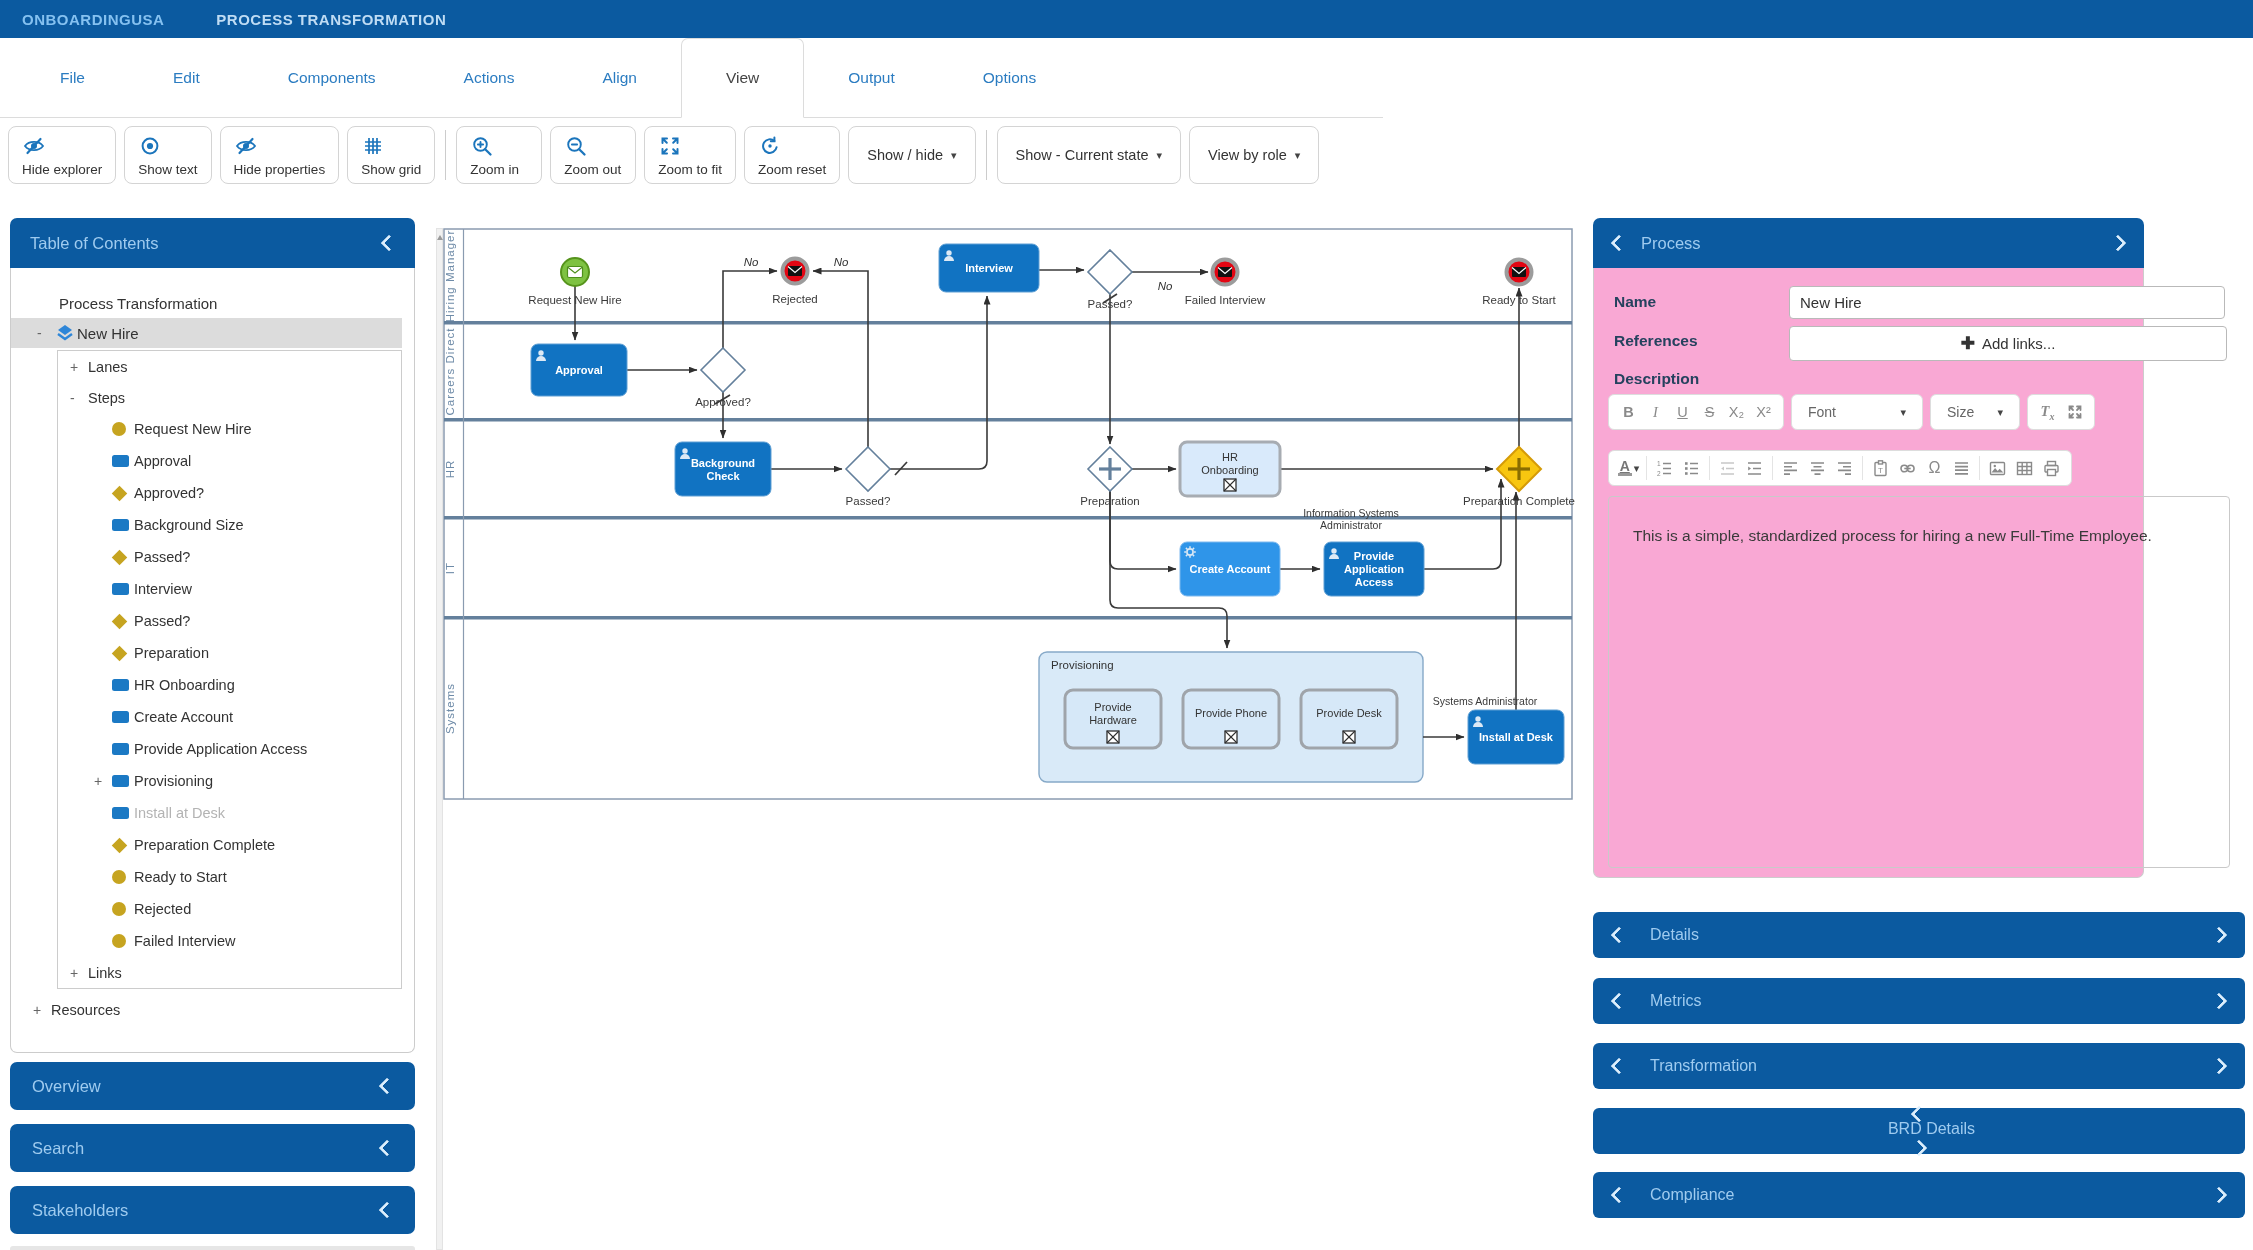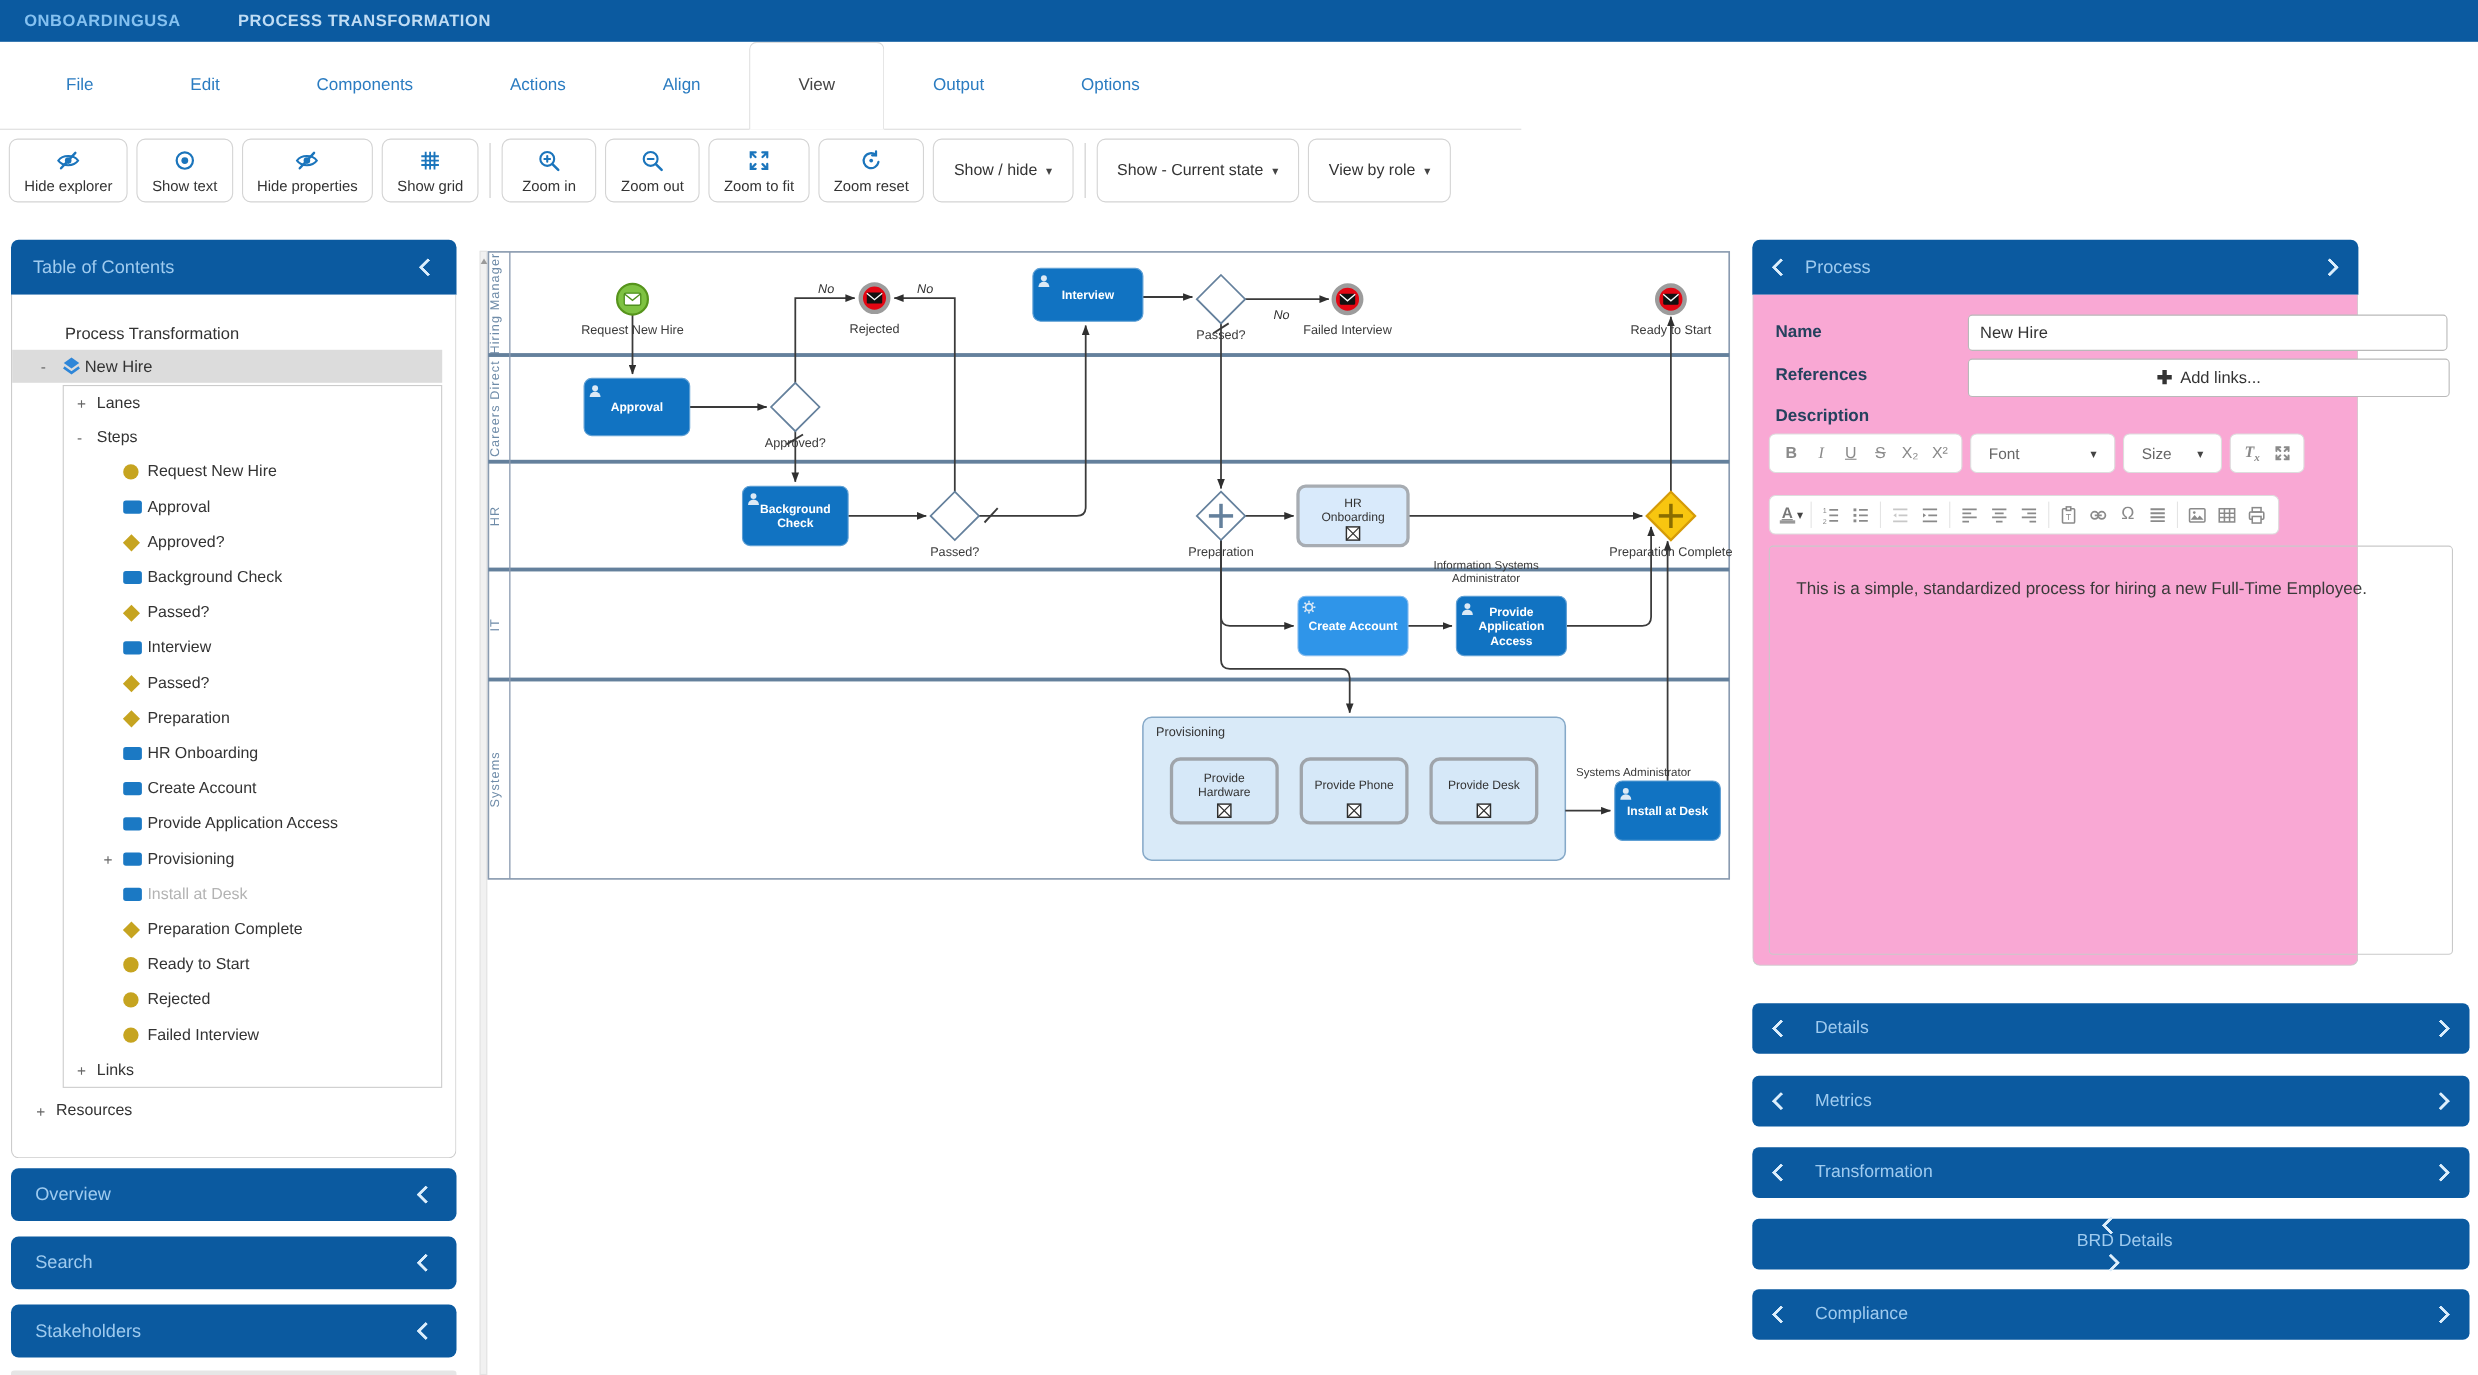--- a/index.html
+++ b/index.html
@@ -20,21 +20,21 @@
   
   .menubar{position:absolute;left:0;top:38px;width:1383px;height:80px;border-bottom:1px solid #dcdcdc;
            display:flex;align-items:stretch;padding-left:16px;box-sizing:border-box;}
   .menu-tab{display:flex;align-items:center;padding:0 44px;color:#2B7CC1;font-size:15.5px;cursor:pointer;}
   .menu-tab.active{background:#fff;border:1px solid #dcdcdc;border-bottom:1px solid #fff;
                    border-radius:7px 7px 0 0;color:#444;margin-bottom:-1px;}
 
   
   .toolbar{position:absolute;left:8px;top:126px;height:58px;display:flex;align-items:stretch;}
   .tbtn{border:1px solid #d4d4d4;border-radius:8px;background:#fff;margin-right:8px;
-        display:flex;flex-direction:column;align-items:center;justify-content:center;
+        display:flex;flex-direction:column;align-items:flex-start;justify-content:center;
         padding:4px 13px;color:#333;font-size:13.5px;cursor:pointer;gap:4px;min-width:58px;}
   .tbtn svg{display:block;}
   .tdrop{border:1px solid #d4d4d4;border-radius:8px;background:#fff;margin-right:8px;
          display:flex;align-items:center;justify-content:center;padding:0 18px;
          color:#333;font-size:14.5px;cursor:pointer;gap:8px;}
   .caret{font-size:11px;color:#444;}
   .tsep{width:1px;background:#ccc;margin:4px 10px 4px 2px;}
 
   
   .toc{position:absolute;left:10px;top:218px;width:405px;}
@@ -275,21 +275,21 @@
           <span class="ticon">
             <span class="ti-diamond"></span>
           </span>
           <span class="lbl">Approved?</span>
         </div>
         <div class="trow step">
           <span class="pfx"></span>
           <span class="ticon">
             <span class="ti-rect"></span>
           </span>
-          <span class="lbl">Background Check</span>
+          <span class="lbl">Background Size</span>
         </div>
         <div class="trow step">
           <span class="pfx"></span>
           <span class="ticon">
             <span class="ti-diamond"></span>
           </span>
           <span class="lbl">Passed?</span>
         </div>
         <div class="trow step">
           <span class="pfx"></span>

